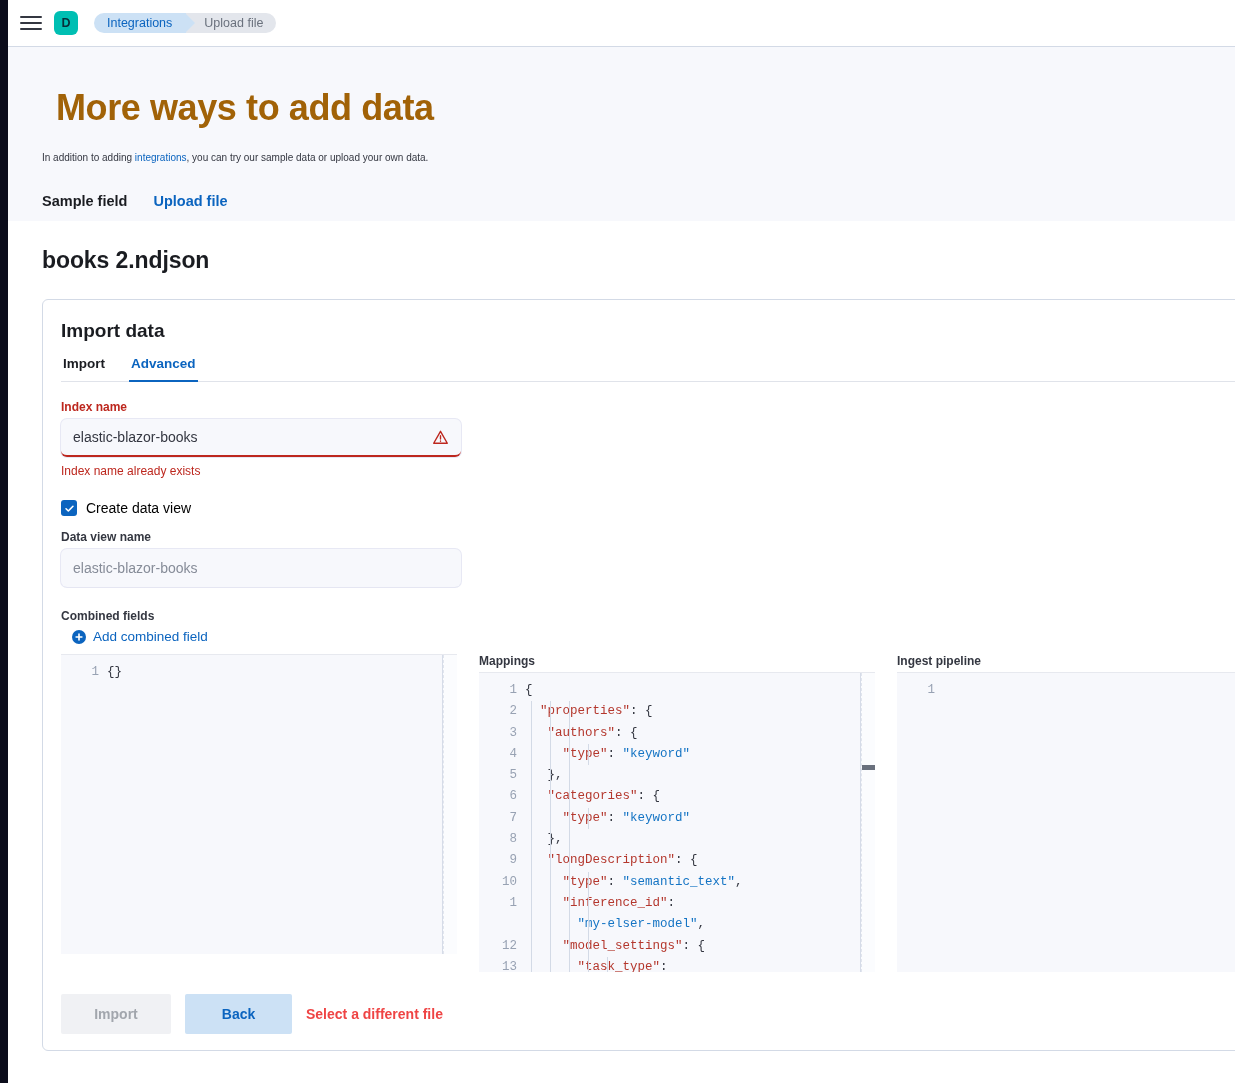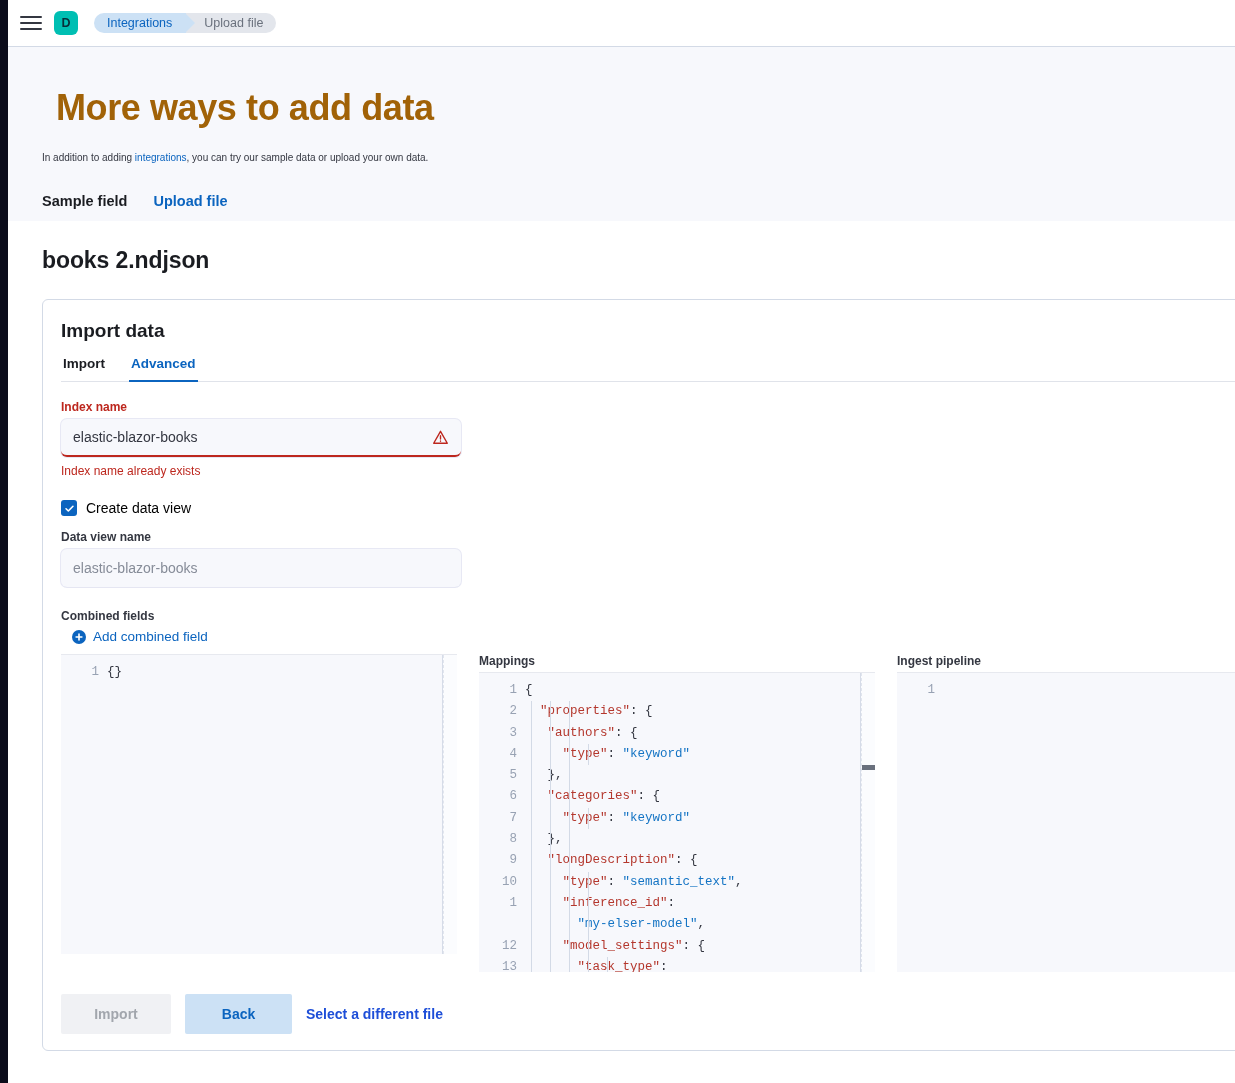--- a/index.html
+++ b/index.html
@@ -300,21 +300,21 @@
     cursor: pointer; border: none;
   }
   .btn-import {
     width: 110px; background: #f0f1f4; color: #a2a6ad;
     cursor: not-allowed;
   }
   .btn-back {
     width: 107px; background: #cce1f5; color: #0b64bf;
   }
   .link-btn {
-    font-size: 14px; font-weight: 600; color: #1d4ed8;
+    font-size: 14px; font-weight: 600; color: #ef4444;
     cursor: pointer;
   }
 </style>
 </head>
 <body>
 
 <div class="left-rail"></div>
 
 <div class="topbar">
   <div class="hamburger">

